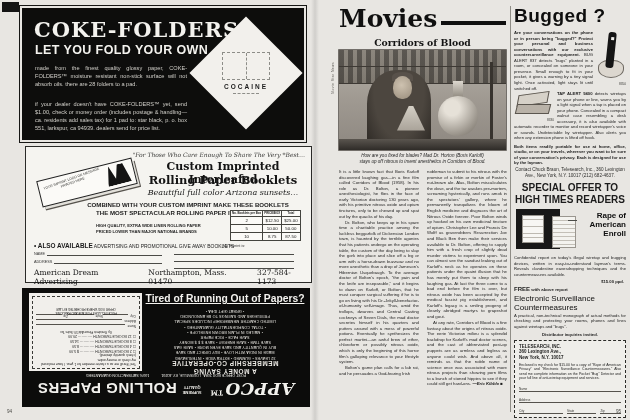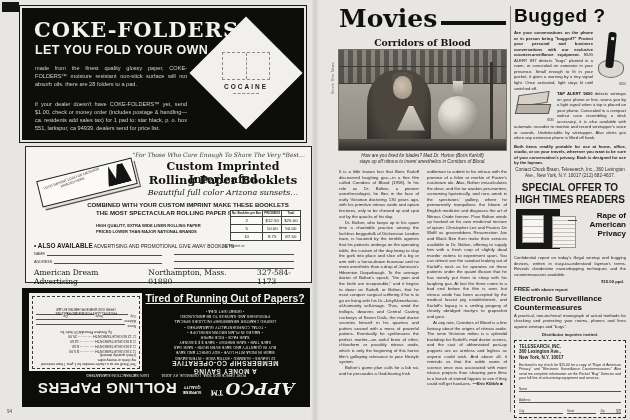--- a/index.html
+++ b/index.html
@@ -171,21 +171,21 @@
   .bb-doc2{ position:absolute; left:38px; top:9px; width:24px; height:32px; background:#f4f3ef;
     border:.6px solid #9a968f;
     background-image:repeating-linear-gradient(#f4f3ef 0 3.4px, #c4c0b8 3.4px 4px); }
   .bb-dash{ position:absolute; right:49px; top:13px; width:9px; height:1px; background:#4c4c48; }
   .bb-title{ position:absolute; right:0; top:5px; width:46px; text-align:right; font-weight:bold;
     font-size:8px; line-height:1.12; color:#101010; }
   .bb-title span{ display:block; }
   .bug-price{ text-align:right; font-weight:bold; margin:1px 2px 1px 0; }
   .bug-free{ font-weight:bold; margin:1.5px 0; font-size:4.4px; }
   .bug-free b{ font-size:6px; }
-  .bug-counter{ font-size:8px; font-weight:bold; line-height:1.1; color:#101010; }
+  .bug-counter{ font-size:8px; font-weight:normal; line-height:1.1; color:#101010; }
   .bug-dist{ font-weight:bold; text-align:center; margin:2.5px 0; }
   .coupon{ border:1.2px dashed #2b2b28; padding:3px 4px; background:#efeeea; }
   .cp-company{ font-weight:bold; font-size:4.5px; line-height:1.25; }
   .cp-body{ font-size:3.5px; line-height:1.3; text-align:justify; margin:2px 0 1px; }
   .cp-line{ border-bottom:.9px solid #55524c; font-size:3.1px; color:#3c3c38;
     padding-top:5px; margin-bottom:1px; }
   .cp-row{ display:flex; gap:4px; }
   .cp-row .cp-line{ margin-bottom:0; }
   .cp-c1{ flex:3; } .cp-c2{ flex:2; } .cp-c3{ flex:1.4; }
 </style>
@@ -262,21 +262,21 @@
       </tr>
       <tr>
         <td>10</td>
         <td>8.75</td>
         <td>87.50</td>
       </tr>
     </tbody>
       </table>
     <div class="abs bk-footer">
       <span>American Dream Advertising</span>
-      <span>Northampton, Mass. 01880</span>
+      <span>Northampton, Mass. 01470</span>
       <span>327-584-1173</span>
     </div>
   </div>
 
   <div class="abs ap">
     <div class="ap-form">
       <div class="ap-form-in">
         <div>Yes! Enroll me as a charter member for 1 year. I have enclosed my check or money order.</div>
         <div>(check quantity desired).</div>
         <div class="opt">☐  2 BOOKLETS/MONTH ············ $ 5.00</div>
@@ -401,21 +401,21 @@
       <span>HIGH TIMES READERS</span>
     </div>
     <div class="bug-books">
       <div class="bb-black"></div>
       <div class="bb-doc1"></div>
       <div class="bb-doc2"></div>
       <div class="bb-dash"></div>
       <div class="bb-title">
         <span>Rape of</span>
         <span>American</span>
-        <span>Privacy</span>
+        <span>Enroll</span>
       </div>
     </div>
     <div class="bug-block">Confidential report on today's illegal wiretap and bugging devices, written in easy-to-understand layman's terms. Reveals clandestine eavesdropping techniques and the countermeasures available.</div>
     <div class="bug-price">$15.00 ppd.</div>
     <div class="bug-free">
       <b>FREE</b><span> with above report</span>
     </div>
     <div class="bug-counter">Electronic Surveillance Countermeasures</div>
     <div class="bug-block">A practical, non-technical monograph of actual methods for checking and protecting your rooms, phones and lines against wiretaps and "bugs".</div>
     <div class="bug-dist">Distributor inquiries invited.</div>

